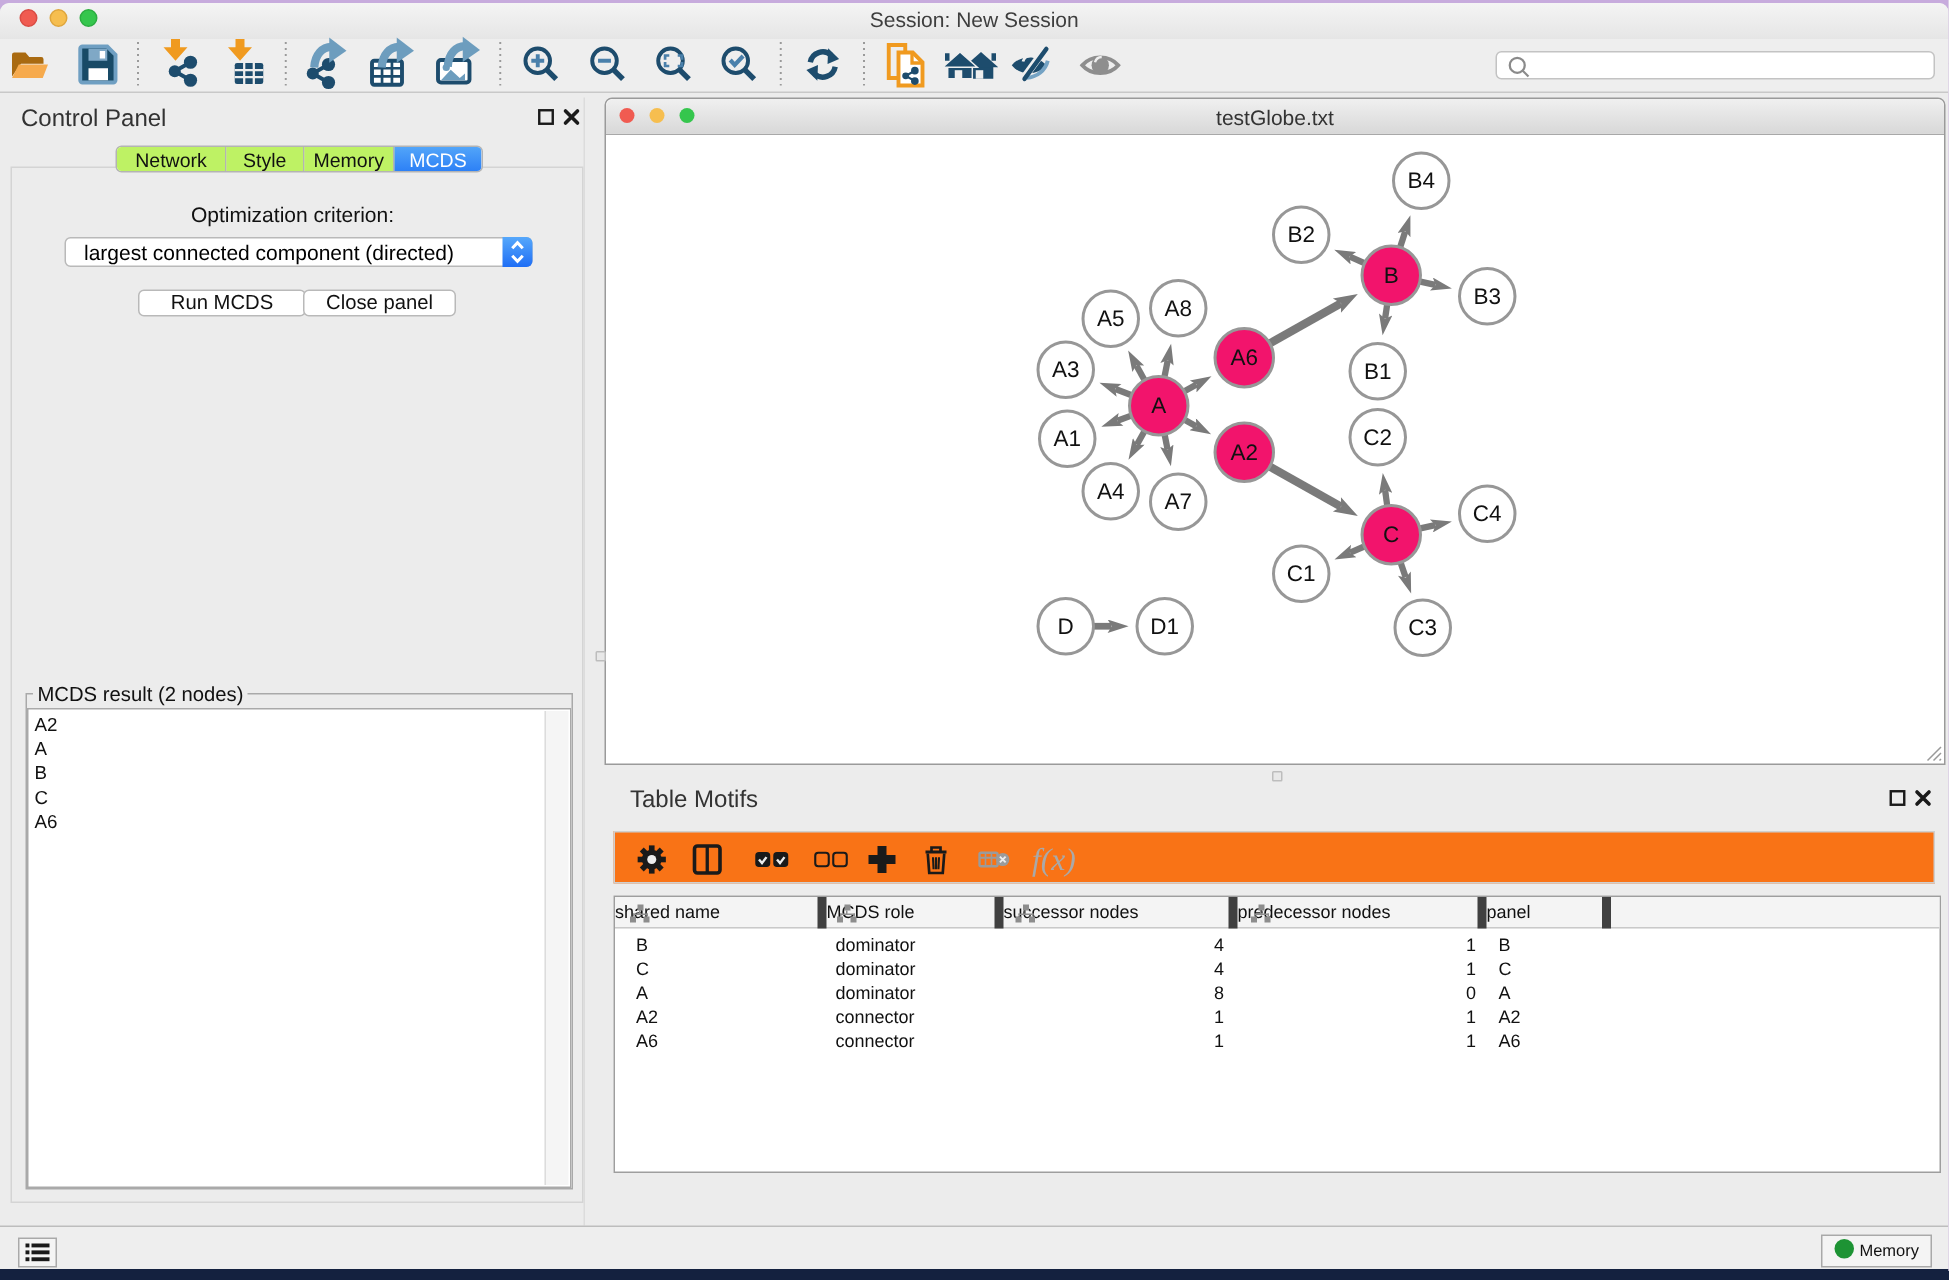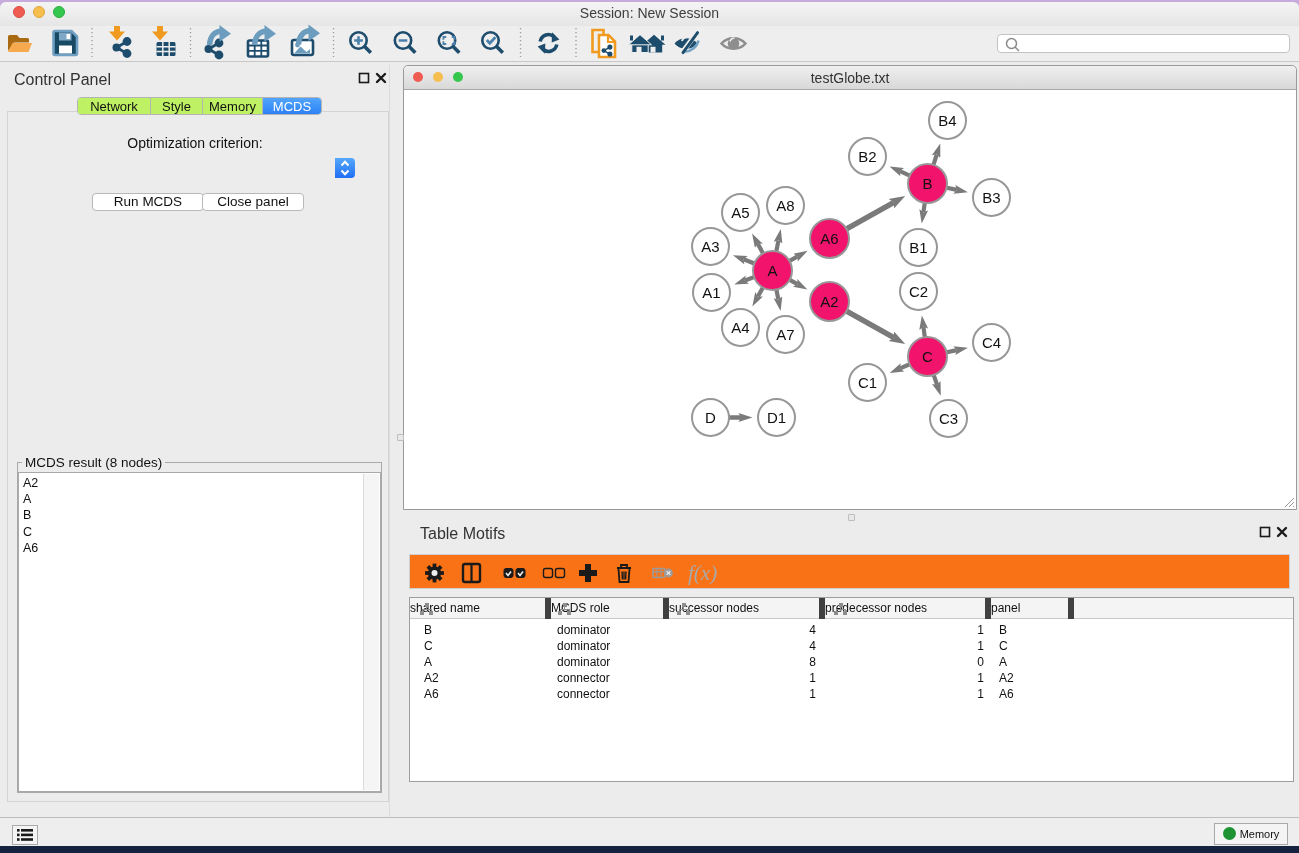--- a/index.html
+++ b/index.html
@@ -248,33 +248,36 @@
     <div class="seg" style="left:77px; top:31.5px;">
       <div style="width:73px;">Network</div>
       <div style="width:52px;">Style</div>
       <div style="width:60px;">Memory</div>
       <div style="width:58px;" class="sel">MCDS</div>
     </div>
     <div style="position:absolute; left:7px; top:46px; width:382px; height:691px;
       border:1px solid #d4d4d4; background:#ececec;"></div>
     <div style="position:absolute; left:0; top:70px; width:390px; text-align:center;
       font-size:14px; color:#111;">Optimization criterion:</div>
+    <div style="position:absolute; left:43px; top:93px; width:312px; height:20px;
+      background:#fff; border:1px solid #b9b9b9; border-radius:4px; font-size:14px;
+      line-height:19px; padding-left:12px;">largest connected component (directed)</div>
     <div style="position:absolute; left:335px; top:93px; width:20px; height:20px;
       background:linear-gradient(#56a8fb,#1f6ef5); border-radius:0 4px 4px 0;">
       <svg width="20" height="20" viewBox="0 0 20 20">
         <path d="M6.5,7.5 L10,3.8 L13.5,7.5 M6.5,12.5 L10,16.2 L13.5,12.5" fill="none" stroke="#ffffff" stroke-width="2"></path>
       </svg>
     </div>
     <div class="btn" style="left:92px; top:128px; width:112px;">Run MCDS</div>
     <div class="btn" style="left:202px; top:128px; width:102px;">Close panel</div>
 
     <div style="position:absolute; left:17px; top:396.5px; width:365px; height:331px;
       border:1px solid #a9a9a9;"></div>
     <div style="position:absolute; left:22px; top:389.5px; background:#ececec;
-      padding:0 3px; font-size:13.5px; color:#111;">MCDS result (8 nodes)</div>
+      padding:0 3px; font-size:13.5px; color:#111;">MCDS result (2 nodes)</div>
     <div style="position:absolute; left:18px; top:407px; width:363px; height:320px;
       background:#fff; border:1px solid #a9a9a9; font-size:12.5px; color:#111;">
       <div style="padding:2px 0 0 4px; line-height:16.2px;">A2<br>A<br>B<br>C<br>A6</div>
       <div style="position:absolute; right:1px; top:1px; width:16px; height:316px;
         background:#f5f5f5; border-left:1px solid #dcdcdc;"></div>
     </div>
   </div>
 
   <div id="netwin">
     <div id="nettitle">

